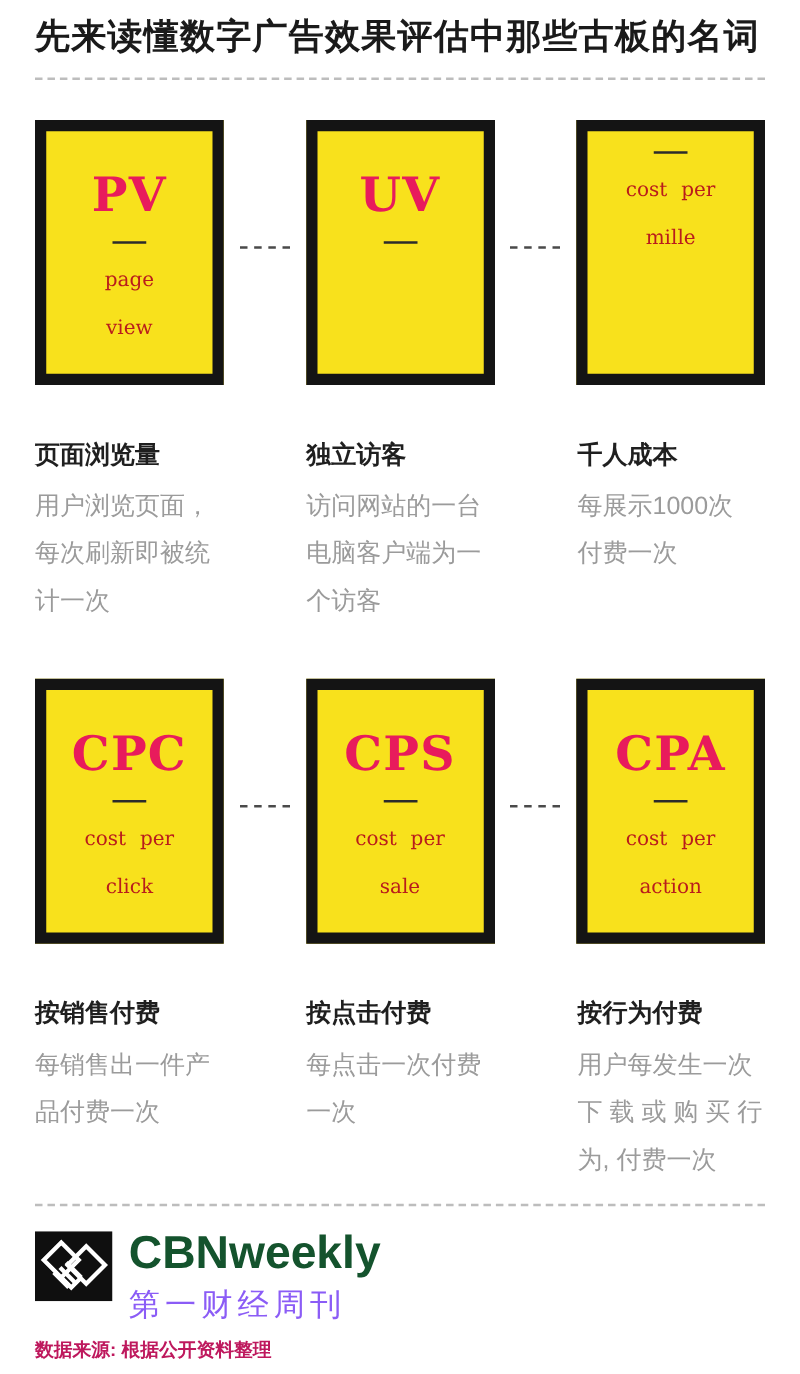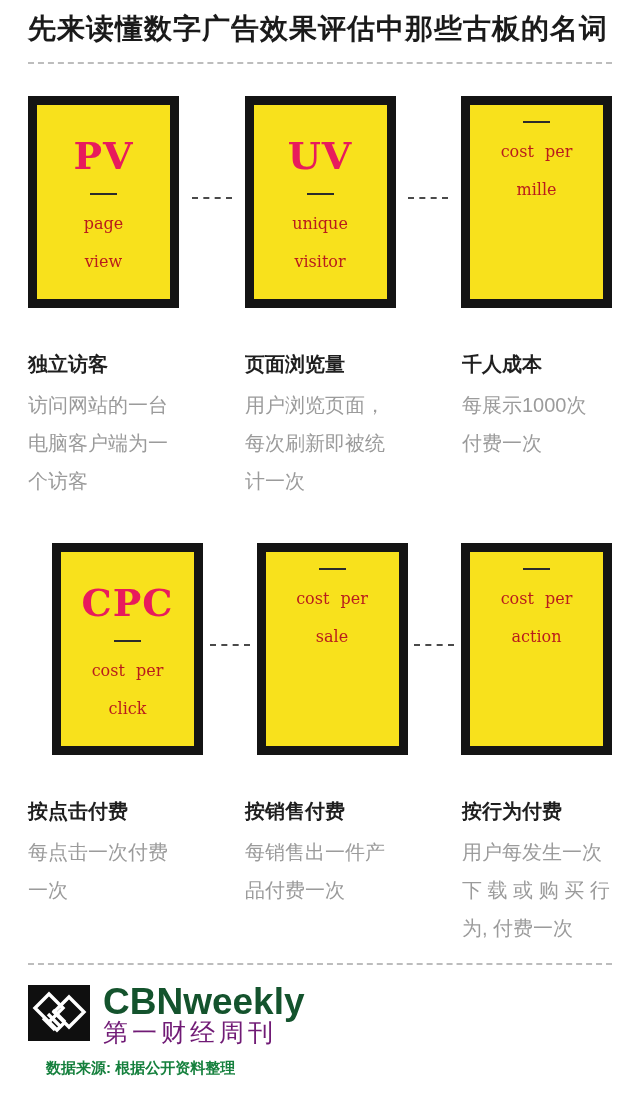--- a/index.html
+++ b/index.html
@@ -89,21 +89,21 @@
     color: #1f1f1f;
     line-height: 24px;
   }
   .desc-text {
     margin-top: 10px;
     font-size: 20px;
     line-height: 38px;
     color: #9b9b9b;
     white-space: pre-line;
   }
-  .row-gap-2 { margin-top: 43px; margin-left: 24px; }
+  .row-gap-2 { margin-top: 43px; }
 
   
   .footer-sep {
     border: 0;
     border-top: 2px dashed #bdbdbd;
     margin-top: 16px;
   }
   .footer-brand-row {
     display: flex;
     align-items: flex-start;
@@ -112,32 +112,31 @@
   .cbn-logo { width: 62px; height: 56px; flex: none; }
   .brand-text { margin-left: 13px; }
   .brand-en {
     font-size: 37px;
     line-height: 33px;
     font-weight: bold;
     color: #14532d;
     letter-spacing: 0px;
   }
   .brand-cn {
-    margin-top: 1px;
+    margin-top: 13px;
     font-size: 25px;
     line-height: 27px;
     letter-spacing: 4px;
-    color: #701a75;
+    color: #8b5cf6;
   }
   .source-line {
     margin-top: 13px;
     font-size: 15px;
     font-weight: bold;
-    color: #15803d;
-    margin-left: 18px;
+    color: #be185d;
   }
 </style>
 </head>
 <body>
 
 <div class="page">
 
   <div class="title">先来读懂数字广告效果评估中那些古板的名词</div>
   <hr class="sep">
 
@@ -147,88 +146,88 @@
       <div class="card-divider"></div>
       <div class="card-words">page
 view</div>
     </div>
     <div class="connector">
       <div class="connector-dashes"></div>
     </div>
     <div class="card">
       <div class="card-abbr">UV</div>
       <div class="card-divider"></div>
-      <div class="card-words">unique
-visitor</div>
     </div>
     <div class="connector">
       <div class="connector-dashes"></div>
     </div>
     <div class="card">
       <div class="card-divider"></div>
       <div class="card-words">cost per
 mille</div>
     </div>
   </div>
 
   <div class="desc-row">
+    <div class="desc-col">
+      <div class="desc-name">页面浏览量</div>
+      <div class="desc-text">用户浏览页面，
+每次刷新即被统
+计一次</div>
+    </div>
     <div class="desc-col">
       <div class="desc-name">独立访客</div>
       <div class="desc-text">访问网站的一台
 电脑客户端为一
 个访客</div>
     </div>
     <div class="desc-col">
-      <div class="desc-name">页面浏览量</div>
-      <div class="desc-text">用户浏览页面，
-每次刷新即被统
-计一次</div>
-    </div>
-    <div class="desc-col">
       <div class="desc-name">千人成本</div>
       <div class="desc-text">每展示1000次
 付费一次</div>
     </div>
   </div>
 
   <div class="cards-row row-gap-2">
     <div class="card">
       <div class="card-abbr">CPC</div>
       <div class="card-divider"></div>
       <div class="card-words">cost per
 click</div>
     </div>
     <div class="connector">
       <div class="connector-dashes"></div>
     </div>
     <div class="card">
+      <div class="card-abbr">CPS</div>
       <div class="card-divider"></div>
       <div class="card-words">cost per
 sale</div>
     </div>
     <div class="connector">
       <div class="connector-dashes"></div>
     </div>
     <div class="card">
+      <div class="card-abbr">CPA</div>
       <div class="card-divider"></div>
       <div class="card-words">cost per
 action</div>
     </div>
   </div>
 
   <div class="desc-row">
+    <div class="desc-col">
+      <div class="desc-name">按销售付费</div>
+      <div class="desc-text">每销售出一件产
+品付费一次</div>
+    </div>
     <div class="desc-col">
       <div class="desc-name">按点击付费</div>
       <div class="desc-text">每点击一次付费
 一次</div>
-    </div>
-    <div class="desc-col">
-      <div class="desc-name">按销售付费</div>
-      <div class="desc-text">每销售出一件产
-品付费一次</div>
     </div>
     <div class="desc-col">
       <div class="desc-name">按行为付费</div>
       <div class="desc-text">用户每发生一次
 下 载 或 购 买 行
 为, 付费一次</div>
     </div>
   </div>
 
   <hr class="footer-sep">

